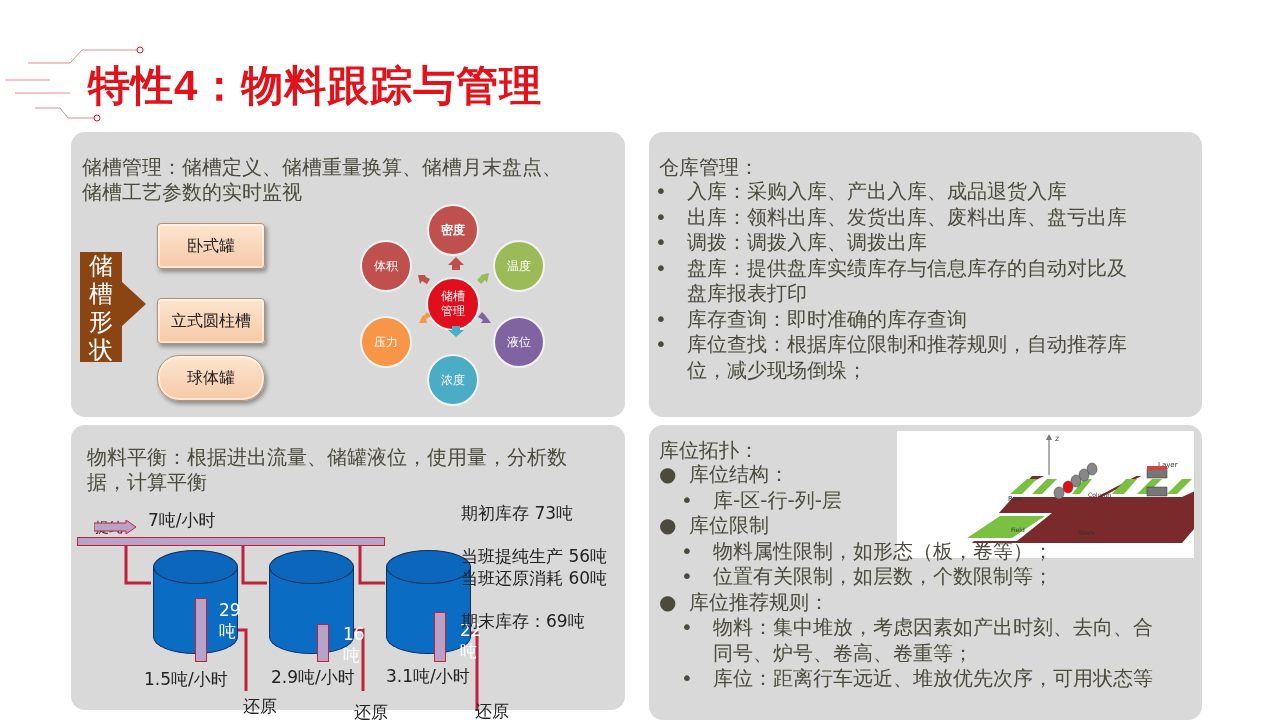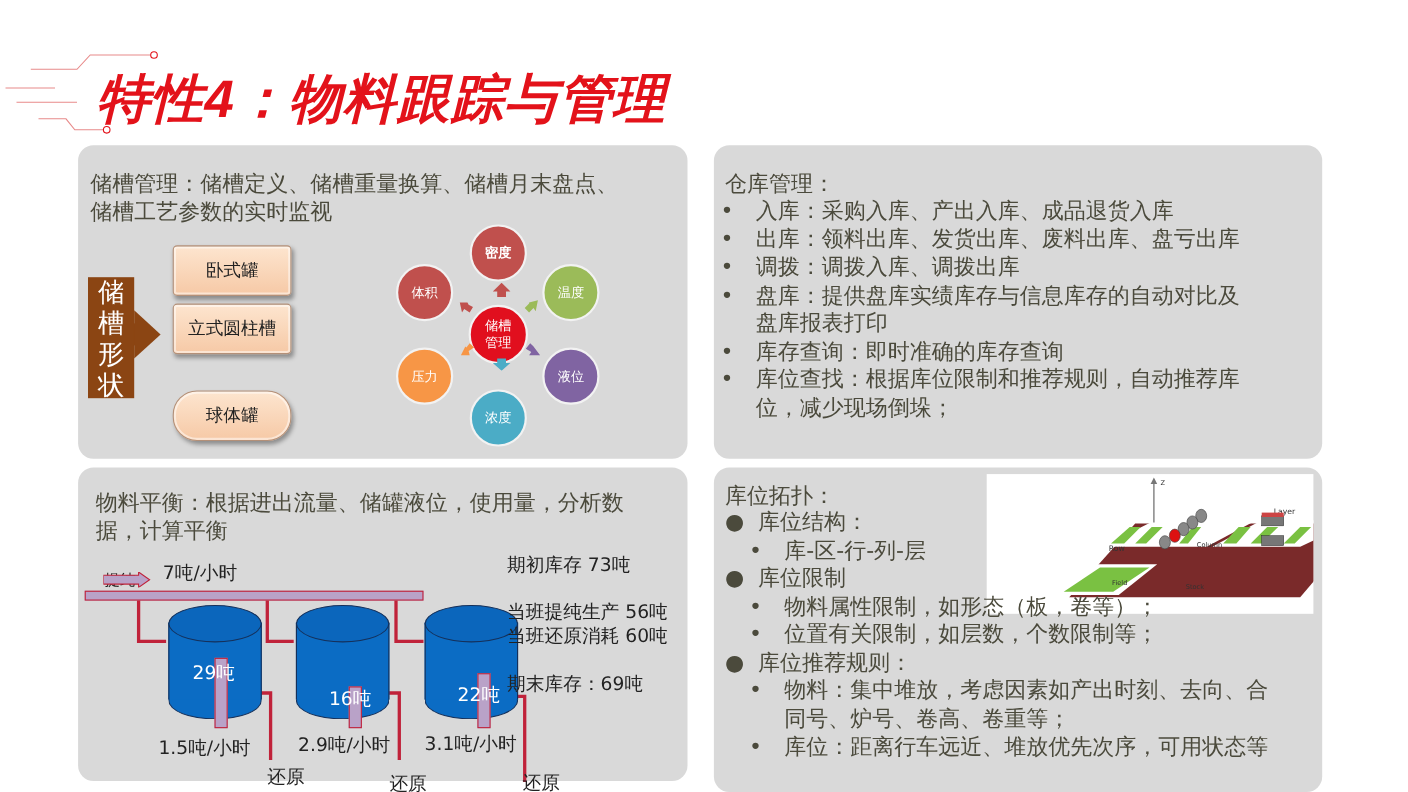--- a/index.html
+++ b/index.html
@@ -1,20 +1,20 @@
 <!DOCTYPE html>
 <html><head>
 <meta charset="utf-8">
 <style>
   * { box-sizing: border-box; margin: 0; padding: 0; }
   html, body { width: 1280px; height: 720px; overflow: hidden; background: #ffffff; }
   body { position: relative; font-family: "DejaVu Sans", "Liberation Sans", sans-serif; color: #4a4a3a; }
 
   .deco { position: absolute; left: 0; top: 0; width: 160px; height: 130px; }
-  .title { position: absolute; left: 88px; top: 58px; font-size: 48px; font-weight: bold; color: #e3121a; letter-spacing: 1px; font-family: "Liberation Sans", "DejaVu Sans", sans-serif; font-style: italic; }
+  .title { position: absolute; left: 88px; top: 58px; font-size: 42px; font-weight: bold; color: #e3121a; letter-spacing: 1px; font-family: "Liberation Sans", "DejaVu Sans", sans-serif; }
 
   .panel { position: absolute; background: #d9d9d9; border-radius: 14px; }
   #p1 { left: 71px; top: 132px; width: 554px; height: 285px; }
   #p2 { left: 649px; top: 132px; width: 553px; height: 285px; }
   #p3 { left: 71px; top: 425px; width: 554px; height: 285px; }
   #p4 { left: 649px; top: 425px; width: 553px; height: 295px; }
 
   .txt { position: absolute; font-size: 20px; line-height: 25px; color: #4b4a3c; }
 
   
@@ -31,21 +31,21 @@
   .bl .row { position: relative; padding-left: 38px; }
   .bl .row .dot { position: absolute; left: 6px; top: 0; }
 
   
   .pipe { position: absolute; background: #b9a2c8; border: 1px solid #c0223a; }
   .tank { position: absolute; width: 85px; height: 102px; }
   .tank .body { position: absolute; left: 0; top: 16px; width: 85px; height: 70px; background: #0b6cc4; border-left: 1px solid #15305a; border-right: 1px solid #15305a; }
   .tank .top { position: absolute; left: 0; top: 0; width: 85px; height: 34px; border-radius: 50%; background: #0b66bc; border: 1px solid #15305a; }
   .tank .bottom { position: absolute; left: 0; top: 70px; width: 85px; height: 34px; border-radius: 50%; background: #0b6cc4; border: 1px solid #15305a; border-top: none; }
   .tank .level { position: absolute; width: 12px; background: #b9a2c8; border: 1px solid #c0223a; }
-  .tank .tlabel { position: absolute; color: #fff; font-size: 17px; }
+  .tank .tlabel { position: absolute; color: #fff; font-size: 17px; margin-left: 44px; }
   .small { position: absolute; font-size: 17px; color: #222; white-space: nowrap; }
 
   
   .topo { position: absolute; left: 248px; top: 6px; width: 297px; height: 127px; background: #ffffff; overflow: hidden; padding-left: 45px; }
   .ovl { position: absolute; }
 </style>
 </head>
 <body>
 
 <svg class="deco" viewBox="0 0 160 130">
@@ -66,21 +66,21 @@
   <div class="shape-label">
     <div>储</div>
     <div>槽</div>
     <div>形</div>
     <div>状</div>
   </div>
   <div class="shape-arrow-stem"></div>
   <div class="shape-arrow"></div>
 
   <div class="shape-btn" style="top:91px;">卧式罐</div>
-  <div class="shape-btn" style="top:144px;">立式圆柱槽</div>
+  <div class="shape-btn" style="top:166px;">立式圆柱槽</div>
   <div class="shape-btn" style="top:223px;border-radius:22px;">球体罐</div>
 
   <div class="circle" style="left:356px;top:72px;background:#c0504d;font-weight:bold;">密度</div>
   <div class="circle" style="left:422px;top:108px;background:#9bbb59;">温度</div>
   <div class="circle" style="left:422px;top:184px;background:#8064a2;">液位</div>
   <div class="circle" style="left:356px;top:222px;background:#4bacc6;">浓度</div>
   <div class="circle" style="left:289px;top:184px;background:#f79646;">压力</div>
   <div class="circle" style="left:289px;top:108px;background:#c0504d;">体积</div>
 
   <div class="circle center-circle" style="left:355px;top:145px;">

